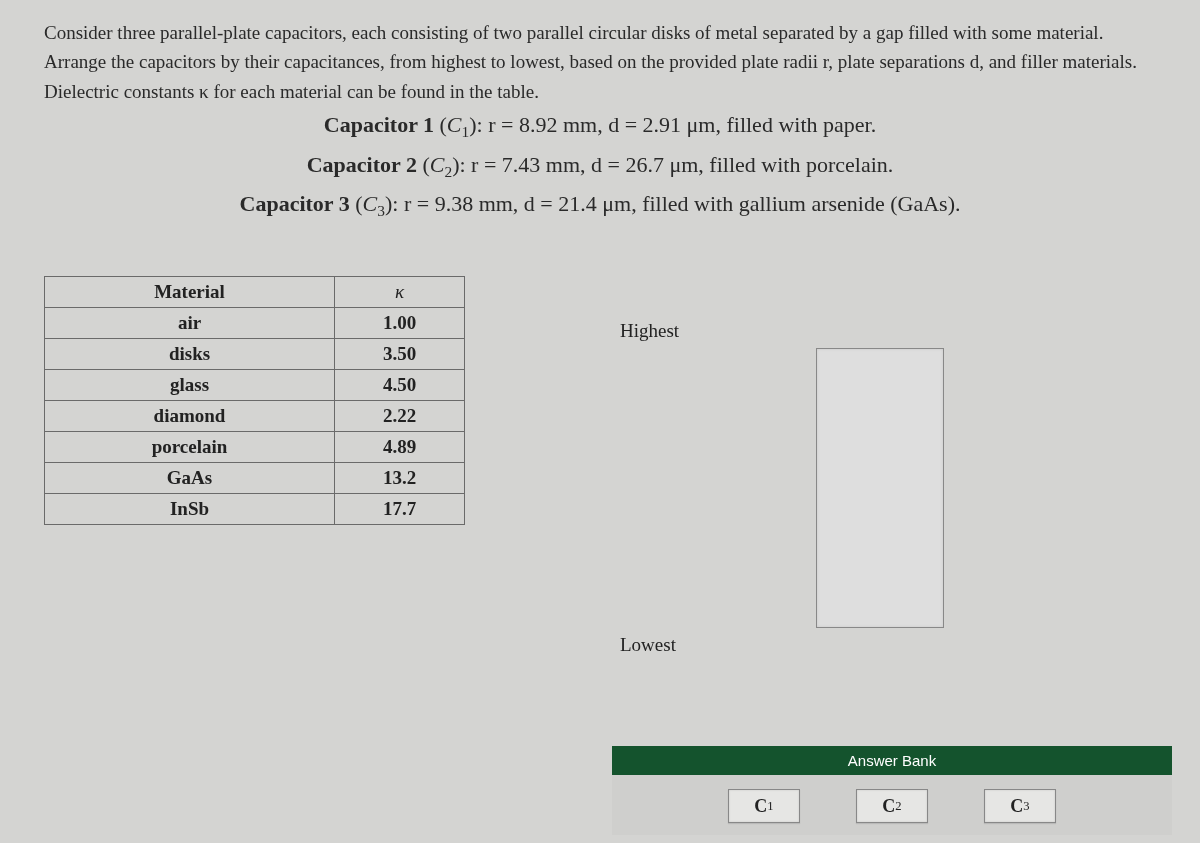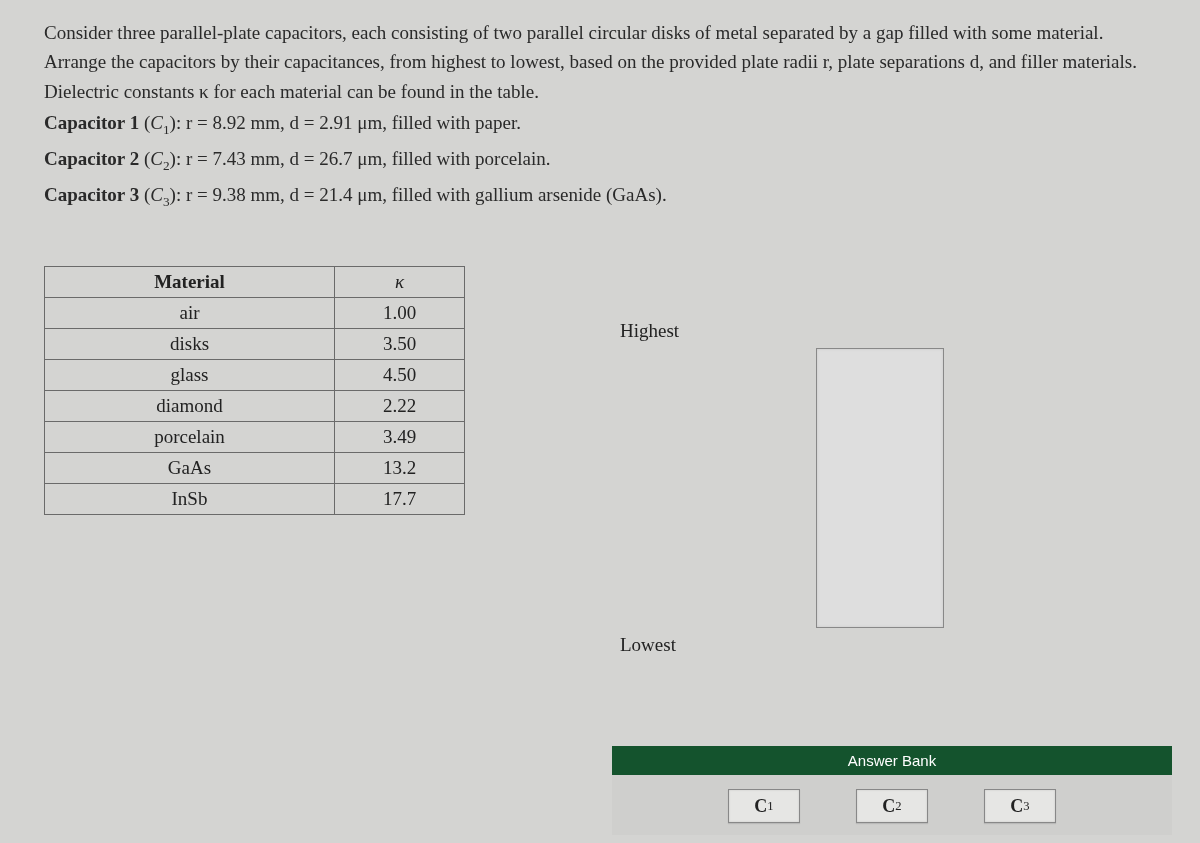--- a/index.html
+++ b/index.html
@@ -12,44 +12,45 @@
     color: #222;
     position: relative;
   }
   .problem-text {
     font-size: 19px;
     line-height: 1.55;
     color: #2a2a2a;
     margin-bottom: 6px;
   }
   .cap-line {
-    font-size: 19px;
+    font-size: 22px;
     margin-bottom: 10px;
     color: #2a2a2a;
+    text-align: center;
   }
   .cap-line .bold { font-weight: bold; }
   .cap-line .sub { font-size: 0.7em; vertical-align: sub; }
   .cap-line .ital { font-style: italic; }
 
   .lower {
     display: flex;
     margin-top: 56px;
     align-items: flex-start;
   }
 
   table.dielectric {
     border-collapse: collapse;
     font-size: 19px;
     color: #222;
   }
   table.dielectric th, table.dielectric td {
     border: 1px solid #6a6a6a;
     padding: 4px 0;
     text-align: center;
-    font-weight: normal;
+    font-weight: bold;
     height: 30px;
   }
   table.dielectric th.mat, table.dielectric td.mat {
     width: 290px;
   }
   table.dielectric th.kap, table.dielectric td.kap {
     width: 130px;
   }
   table.dielectric th { font-weight: bold; }
   table.dielectric th .ital { font-style: italic; font-weight: normal; }
@@ -152,21 +153,21 @@
     <tr>
           <td class="mat">glass</td>
           <td class="kap">4.50</td>
         </tr>
     <tr>
           <td class="mat">diamond</td>
           <td class="kap">2.22</td>
         </tr>
     <tr>
           <td class="mat">porcelain</td>
-          <td class="kap">3.49</td>
+          <td class="kap">4.89</td>
         </tr>
     <tr>
           <td class="mat">GaAs</td>
           <td class="kap">13.2</td>
         </tr>
     <tr>
           <td class="mat">InSb</td>
           <td class="kap">17.7</td>
         </tr>
   </tbody>

